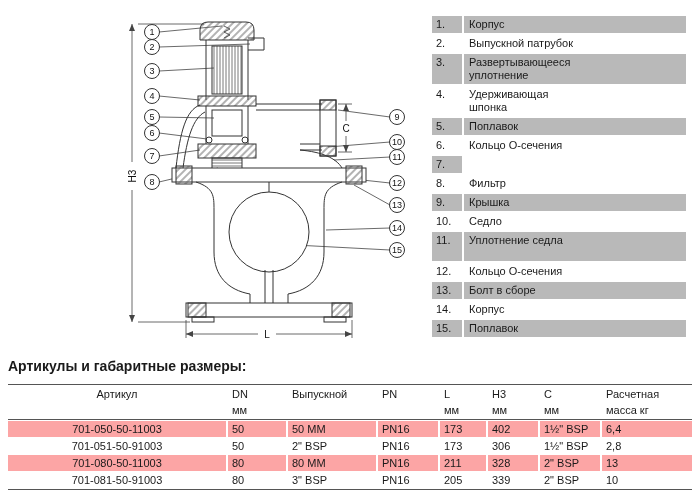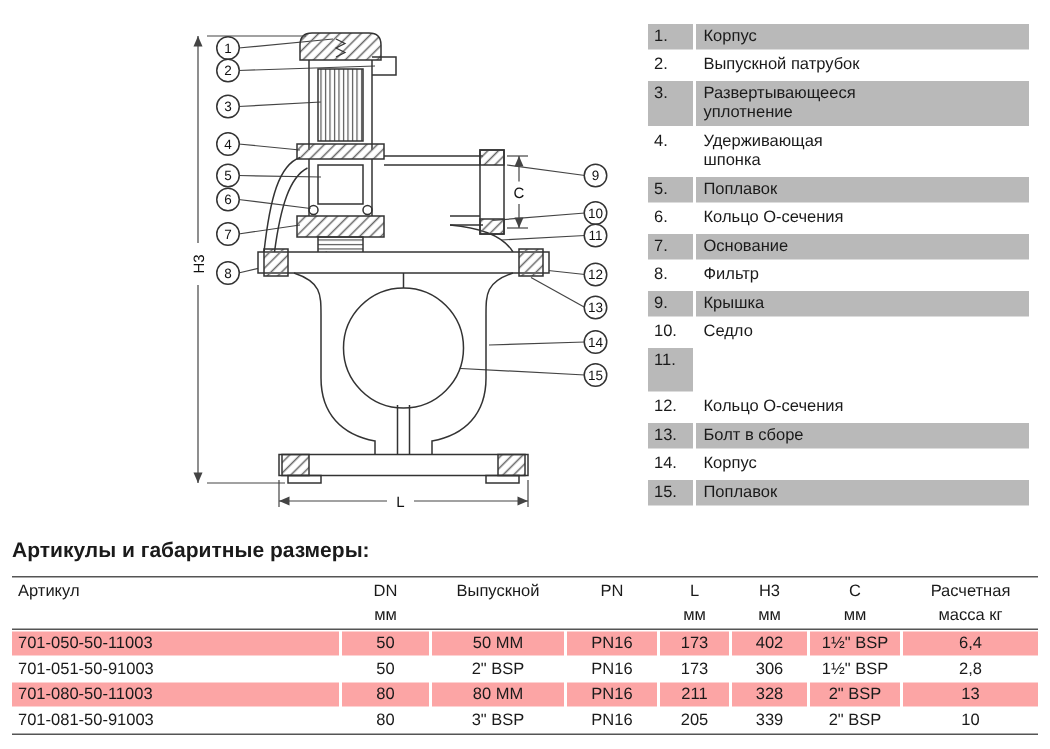--- a/index.html
+++ b/index.html
@@ -16,22 +16,22 @@
   .pnum{width:24px;padding:2px 2px 2px 4px;flex:none;}
   .plbl{flex:1;padding:2px 104px 2px 5px;}
   .odd .pnum,.odd .plbl{background:#b9b9b9;}
   .tall .pnum,.tall .plbl{padding-bottom:14px;}
 
   
   #tablewrap{position:absolute;left:8px;top:358px;width:684px;}
   .tbl-title{font-size:14px;font-weight:bold;margin-bottom:10px;}
   .hline{border-top:1px solid #555;height:0;margin:1px 0;}
   .trow{display:grid;grid-template-columns:218px 58px 88px 60px 46px 50px 60px 1fr;column-gap:2px;}
-  .trow>div{font-size:11px;padding:2px 4px;text-align:center;white-space:nowrap;}
-  .trow>div:first-child{text-align:left;}
+  .trow>div{font-size:11px;padding:2px 4px;text-align:left;white-space:nowrap;}
+  .trow>div:first-child{text-align:center;}
   .trow.data{margin-bottom:1px;}
   .trow.gray>div{background:#fca5a5;}
 </style>
 </head>
 <body>
 
 <div id="page">
 
   <svg id="diagram" width="430" height="352" viewBox="0 0 430 352" stroke="#333" fill="none" stroke-width="1">
     <defs>
@@ -231,36 +231,36 @@
     <div class="prow odd">
         <span class="pnum">5.</span>
         <span class="plbl">Поплавок</span>
       </div>
     <div class="prow">
         <span class="pnum">6.</span>
         <span class="plbl">Кольцо О-сечения</span>
       </div>
     <div class="prow odd">
         <span class="pnum">7.</span>
-        <span class="plbl">Основание</span>
       </div>
     <div class="prow">
         <span class="pnum">8.</span>
         <span class="plbl">Фильтр</span>
       </div>
     <div class="prow odd">
         <span class="pnum">9.</span>
         <span class="plbl">Крышка</span>
       </div>
     <div class="prow">
         <span class="pnum">10.</span>
         <span class="plbl">Седло</span>
       </div>
     <div class="prow odd tall">
         <span class="pnum">11.</span>
+        <span class="plbl">Уплотнение седла</span>
       </div>
     <div class="prow">
         <span class="pnum">12.</span>
         <span class="plbl">Кольцо О-сечения</span>
       </div>
     <div class="prow odd">
         <span class="pnum">13.</span>
         <span class="plbl">Болт в сборе</span>
       </div>
     <div class="prow">

